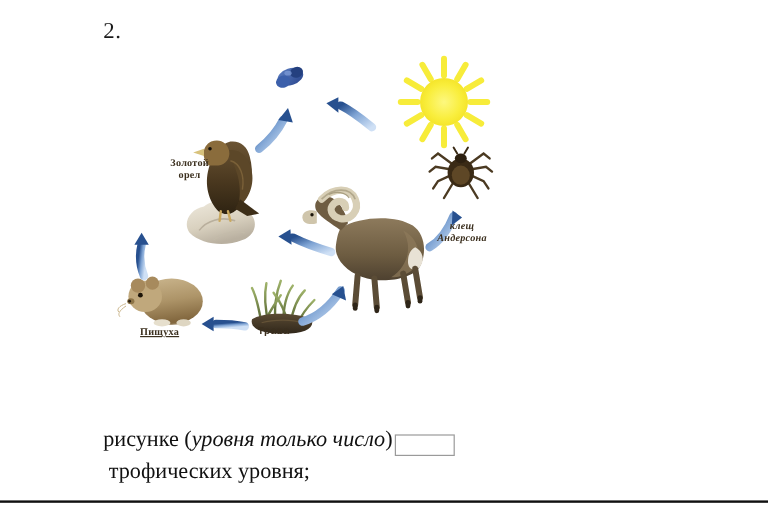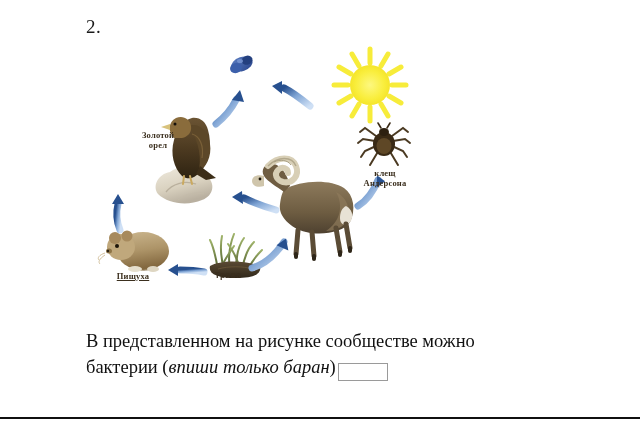--- a/index.html
+++ b/index.html
@@ -300,29 +300,30 @@
       <g>
         <path d="M224,72 C214,64 206,58 198,54" stroke="url(#arrowGrad)" stroke-width="7" fill="none" stroke-linecap="round"></path>
         <path d="M196,47 L186,52 L196,60 Z" fill="#27508f"></path>
       </g>
     </svg>
 
 
     <div class="dlabel" style="left:42px; top:84px; width:60px;margin-top:12px;">Золотой
 орел</div>
 
-    <div class="dlabel" style="left:265px; top:134px; width:68px;">клещ
+    <div class="dlabel" style="left:265px; top:149px; width:68px;font-style:italic;">клещ
 Андерсона</div>
 
 
     <div class="dlabel" style="left:16px; top:237px; width:62px;text-decoration:underline;">Пищуха</div>
 
     <div class="dlabel" style="left:115px; top:237px; width:54px;font-family:Liberation Mono, monospace;">Трава</div>
   </div>
 
   <div id="question-body">
-    <span class="frag">В представленном на рисунке сообществе можно</span><br>
-    <span class="frag">бактерии (</span><span class="frag italic">впиши только баран</span><span class="frag">)</span><input id="answer-box" type="text" value="" placeholder="" style=""><br>
+    <br>
+    <span class="frag">рисунке (</span><span class="frag italic">уровня только число</span><span class="frag">)</span><input id="answer-box" type="text" value="" placeholder="" style=""><br>
+    <span id="line3" class="frag"> трофических уровня;</span>
   </div>
 
   <div id="footer-rule"></div>
 
 </div>
 
 </body></html>

